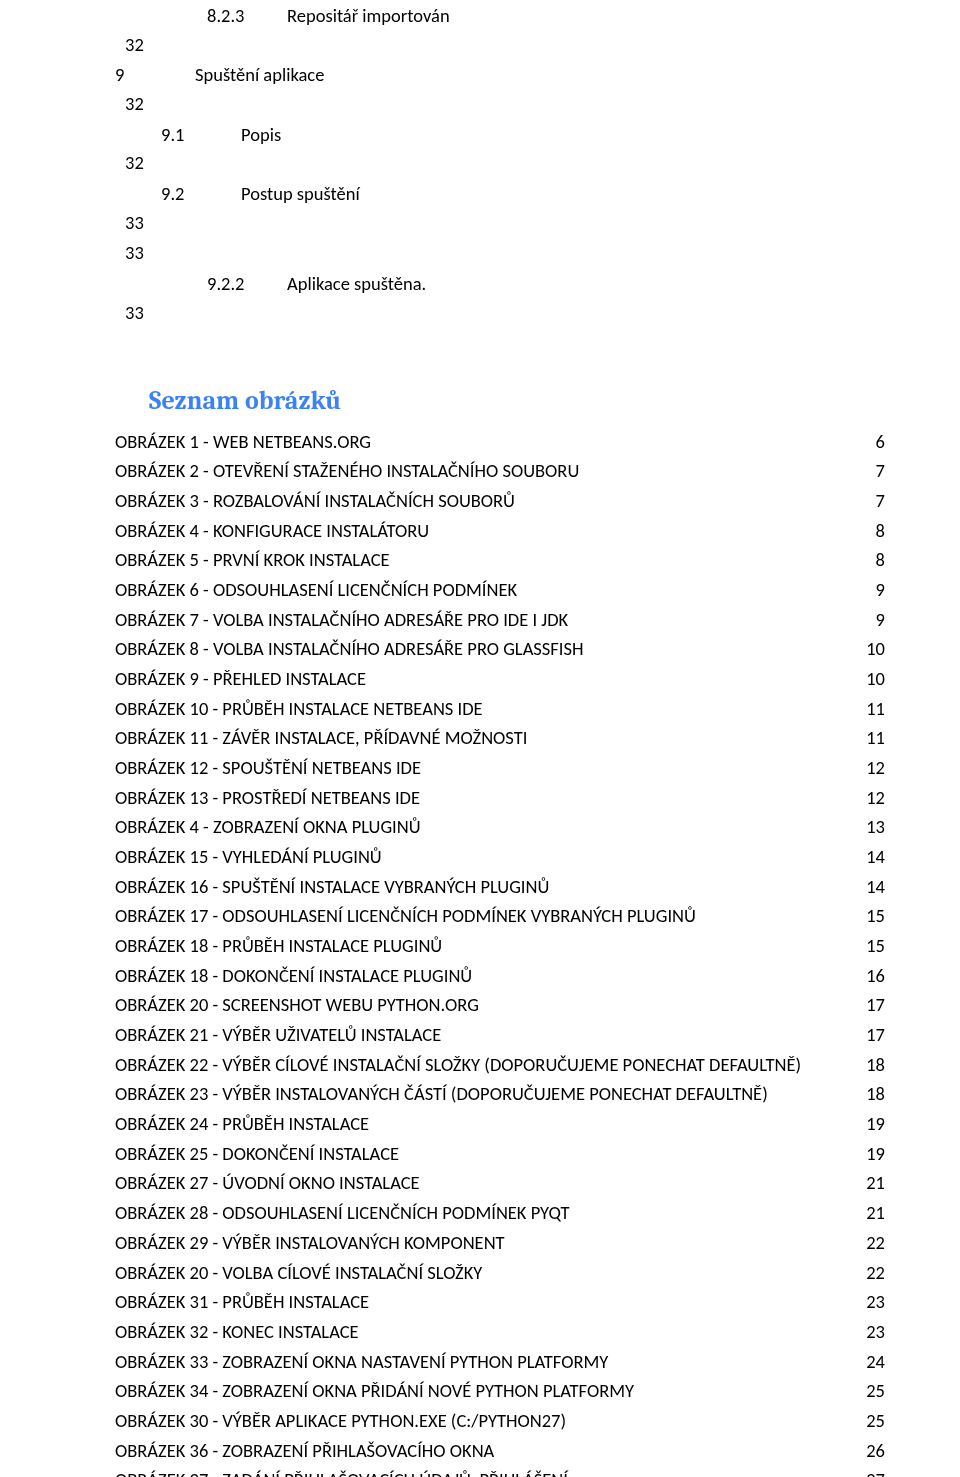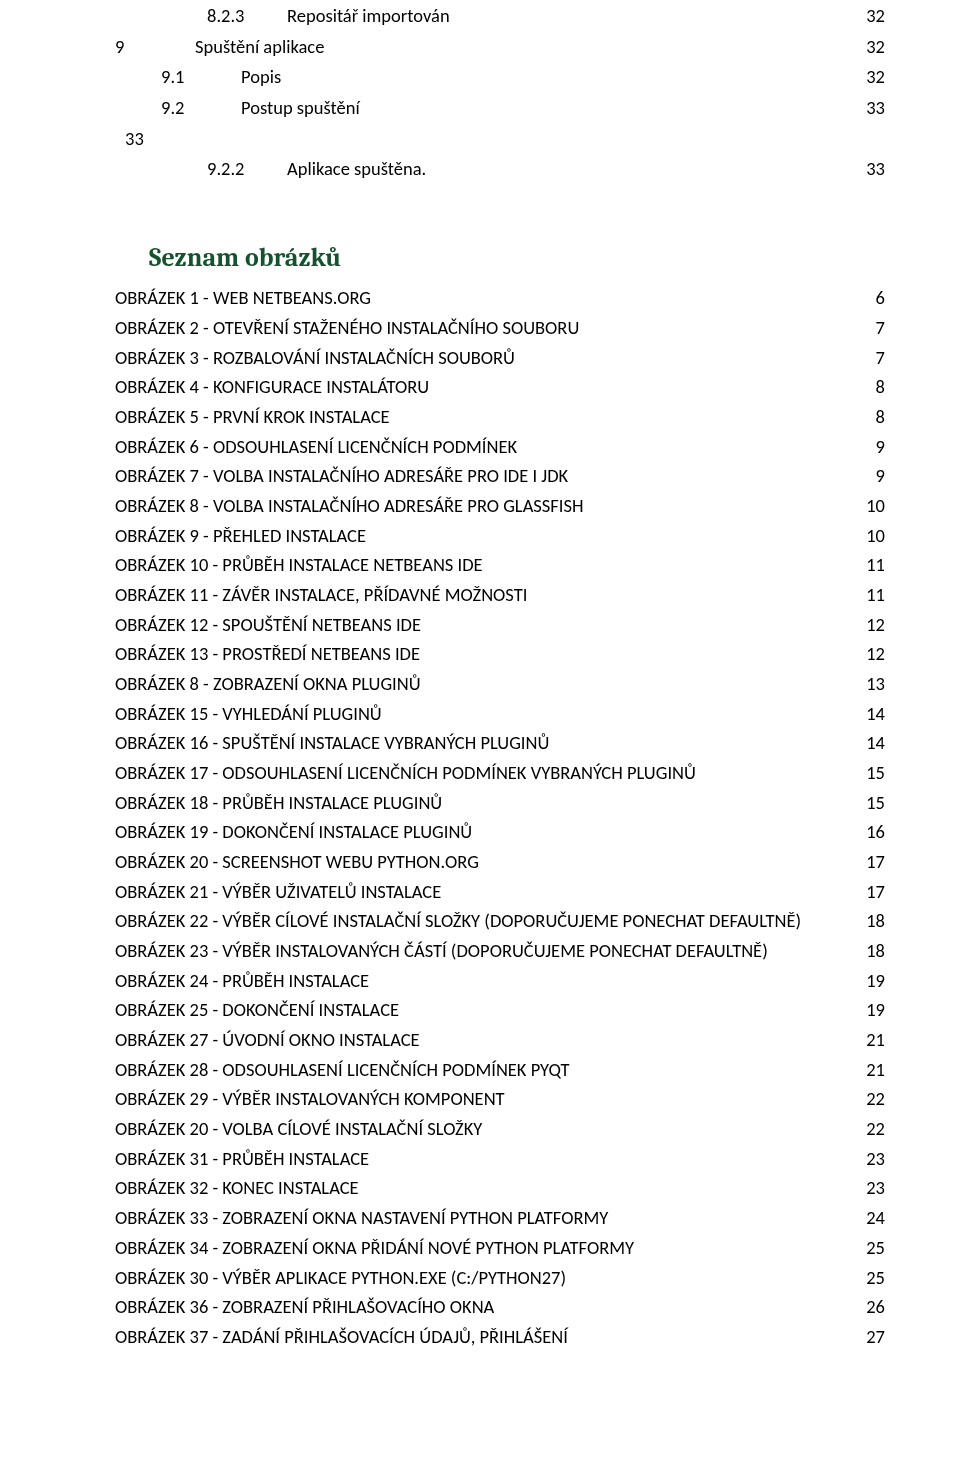--- a/index.html
+++ b/index.html
@@ -16,41 +16,42 @@
   }
   .page {
     padding: 0 75px 40px 115px;
     box-sizing: border-box;
   }
   .toc-row {
     display: flex;
     justify-content: space-between;
     align-items: baseline;
     margin: 2px 0;
+    flex-direction: column;
   }
   .toc-left {
     display: flex;
     align-items: baseline;
     min-width: 0;
   }
   .toc-num {
     width: 80px;
     flex: 0 0 auto;
   }
   .indent-1 { padding-left: 0px; }
   .indent-2 { padding-left: 46px; align-items: flex-end; }
   .indent-3 { padding-left: 92px; }
   .toc-text {}
   .toc-page {
     flex: 0 0 auto;
     padding-left: 10px;
   }
   h2.seznam {
     font-family: Cambria, Georgia, serif;
-    color: #14532d;
+    color: #3b82f6;
     font-size: 26px;
     font-weight: 700;
     margin: 54px 0 6px 0;
     padding-left: 34px;
   }
   .fig-row {
     display: flex;
     justify-content: space-between;
     align-items: baseline;
     margin: 1px 0;
@@ -162,41 +163,41 @@
       </div>
       <div class="fig-row">
         <span class="fig-text">OBRÁZEK 12 - SPOUŠTĚNÍ NETBEANS IDE</span>
         <span class="fig-page">12</span>
       </div>
       <div class="fig-row">
         <span class="fig-text">OBRÁZEK 13 - PROSTŘEDÍ NETBEANS IDE</span>
         <span class="fig-page">12</span>
       </div>
       <div class="fig-row">
-        <span class="fig-text">OBRÁZEK 8 - ZOBRAZENÍ OKNA PLUGINŮ</span>
+        <span class="fig-text">OBRÁZEK 4 - ZOBRAZENÍ OKNA PLUGINŮ</span>
         <span class="fig-page">13</span>
       </div>
       <div class="fig-row">
         <span class="fig-text">OBRÁZEK 15 - VYHLEDÁNÍ PLUGINŮ</span>
         <span class="fig-page">14</span>
       </div>
       <div class="fig-row">
         <span class="fig-text">OBRÁZEK 16 - SPUŠTĚNÍ INSTALACE VYBRANÝCH PLUGINŮ</span>
         <span class="fig-page">14</span>
       </div>
       <div class="fig-row">
         <span class="fig-text">OBRÁZEK 17 - ODSOUHLASENÍ LICENČNÍCH PODMÍNEK VYBRANÝCH PLUGINŮ</span>
         <span class="fig-page">15</span>
       </div>
       <div class="fig-row">
         <span class="fig-text">OBRÁZEK 18 - PRŮBĚH INSTALACE PLUGINŮ</span>
         <span class="fig-page">15</span>
       </div>
       <div class="fig-row">
-        <span class="fig-text">OBRÁZEK 19 - DOKONČENÍ INSTALACE PLUGINŮ</span>
+        <span class="fig-text">OBRÁZEK 18 - DOKONČENÍ INSTALACE PLUGINŮ</span>
         <span class="fig-page">16</span>
       </div>
       <div class="fig-row">
         <span class="fig-text">OBRÁZEK 20 - SCREENSHOT WEBU PYTHON.ORG</span>
         <span class="fig-page">17</span>
       </div>
       <div class="fig-row">
         <span class="fig-text">OBRÁZEK 21 - VÝBĚR UŽIVATELŮ INSTALACE</span>
         <span class="fig-page">17</span>
       </div>

